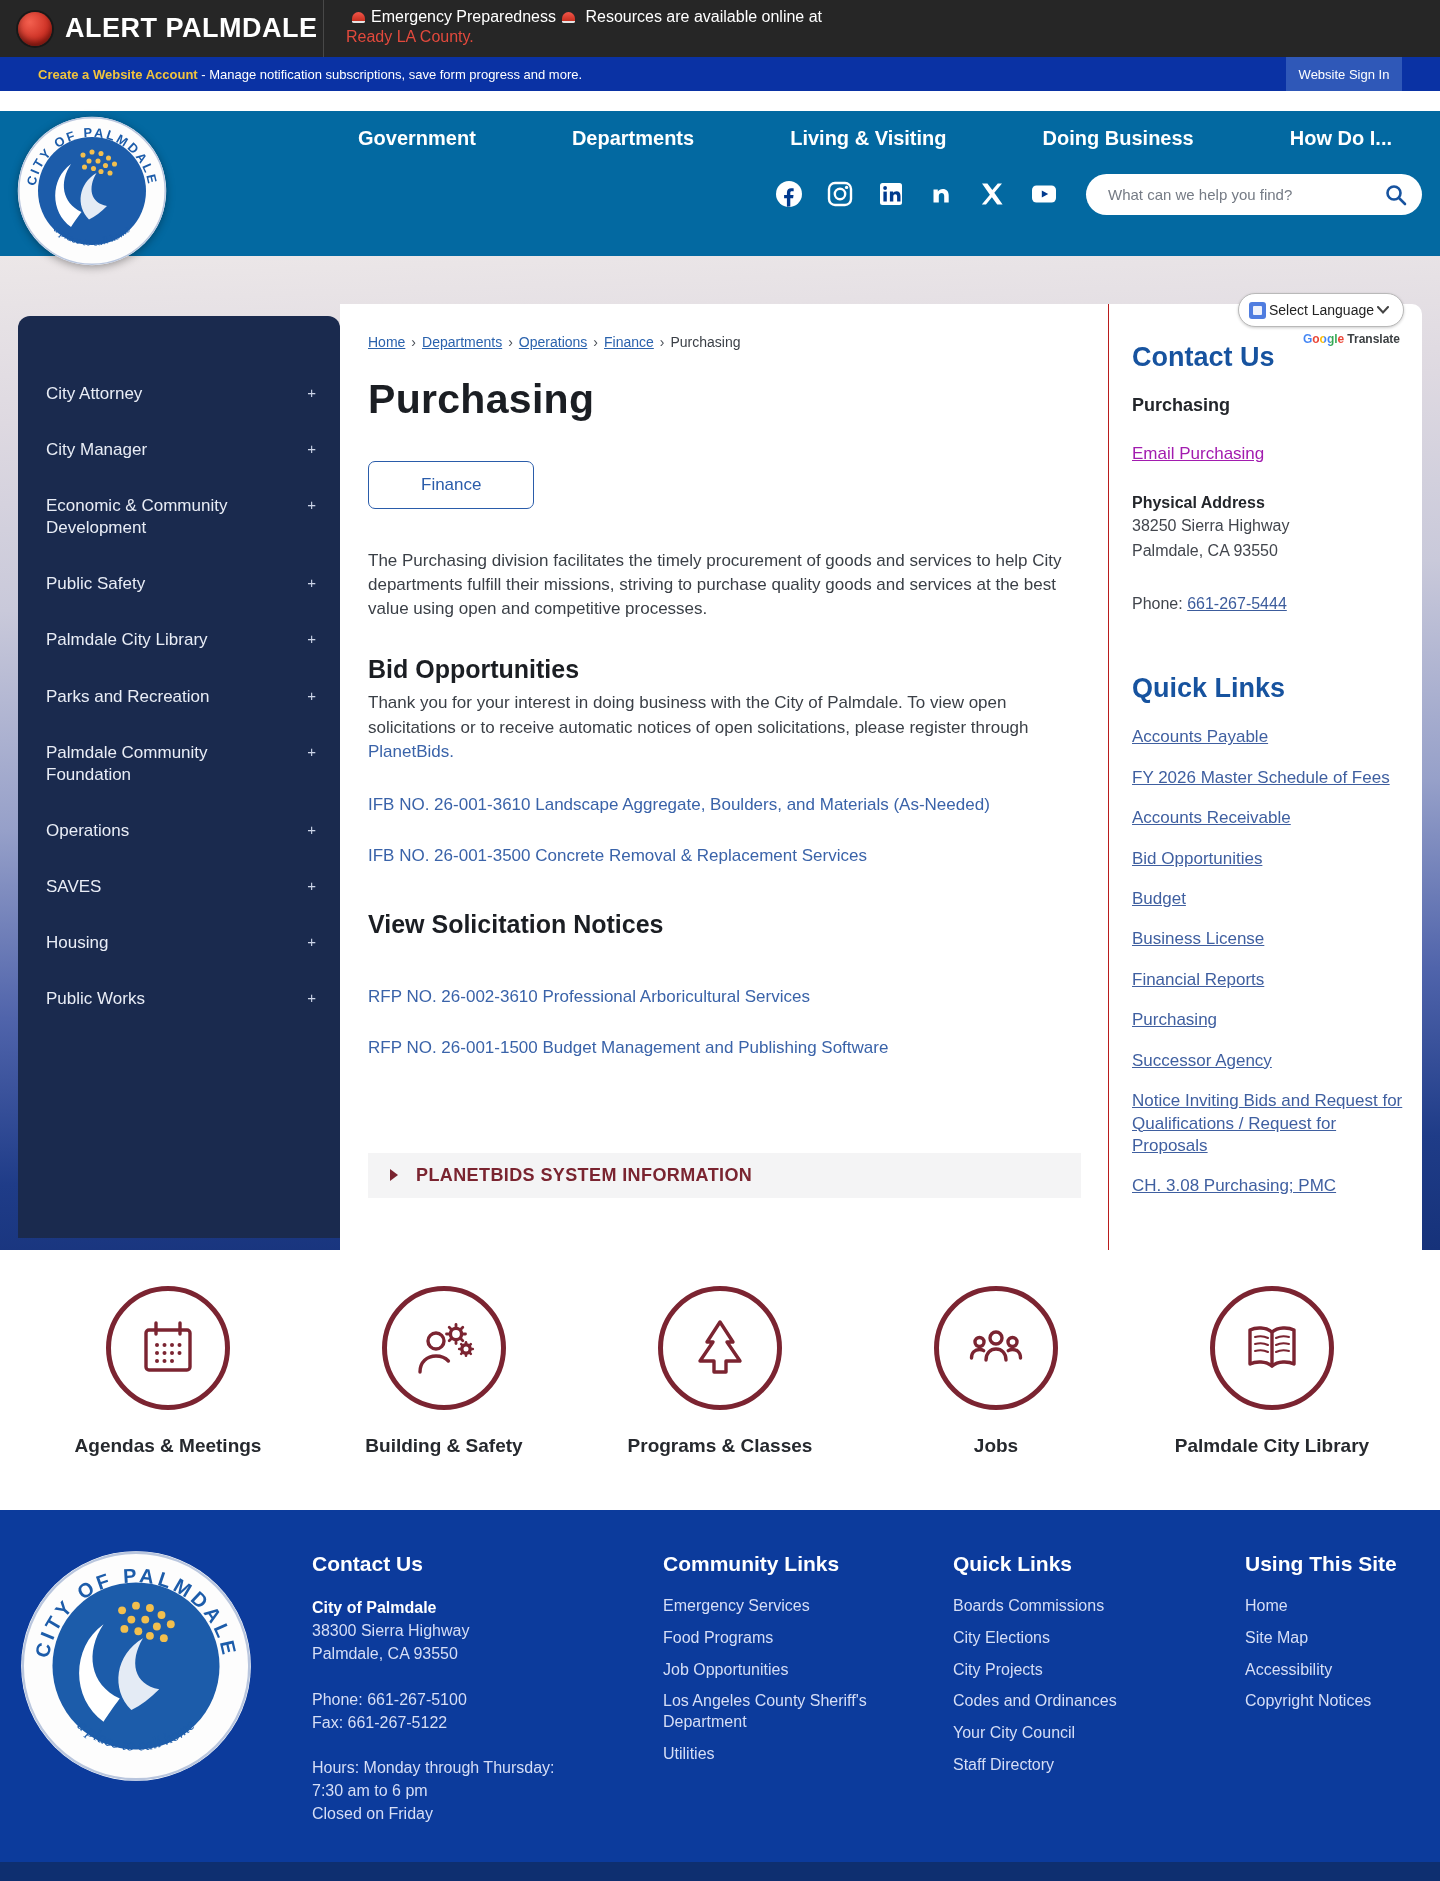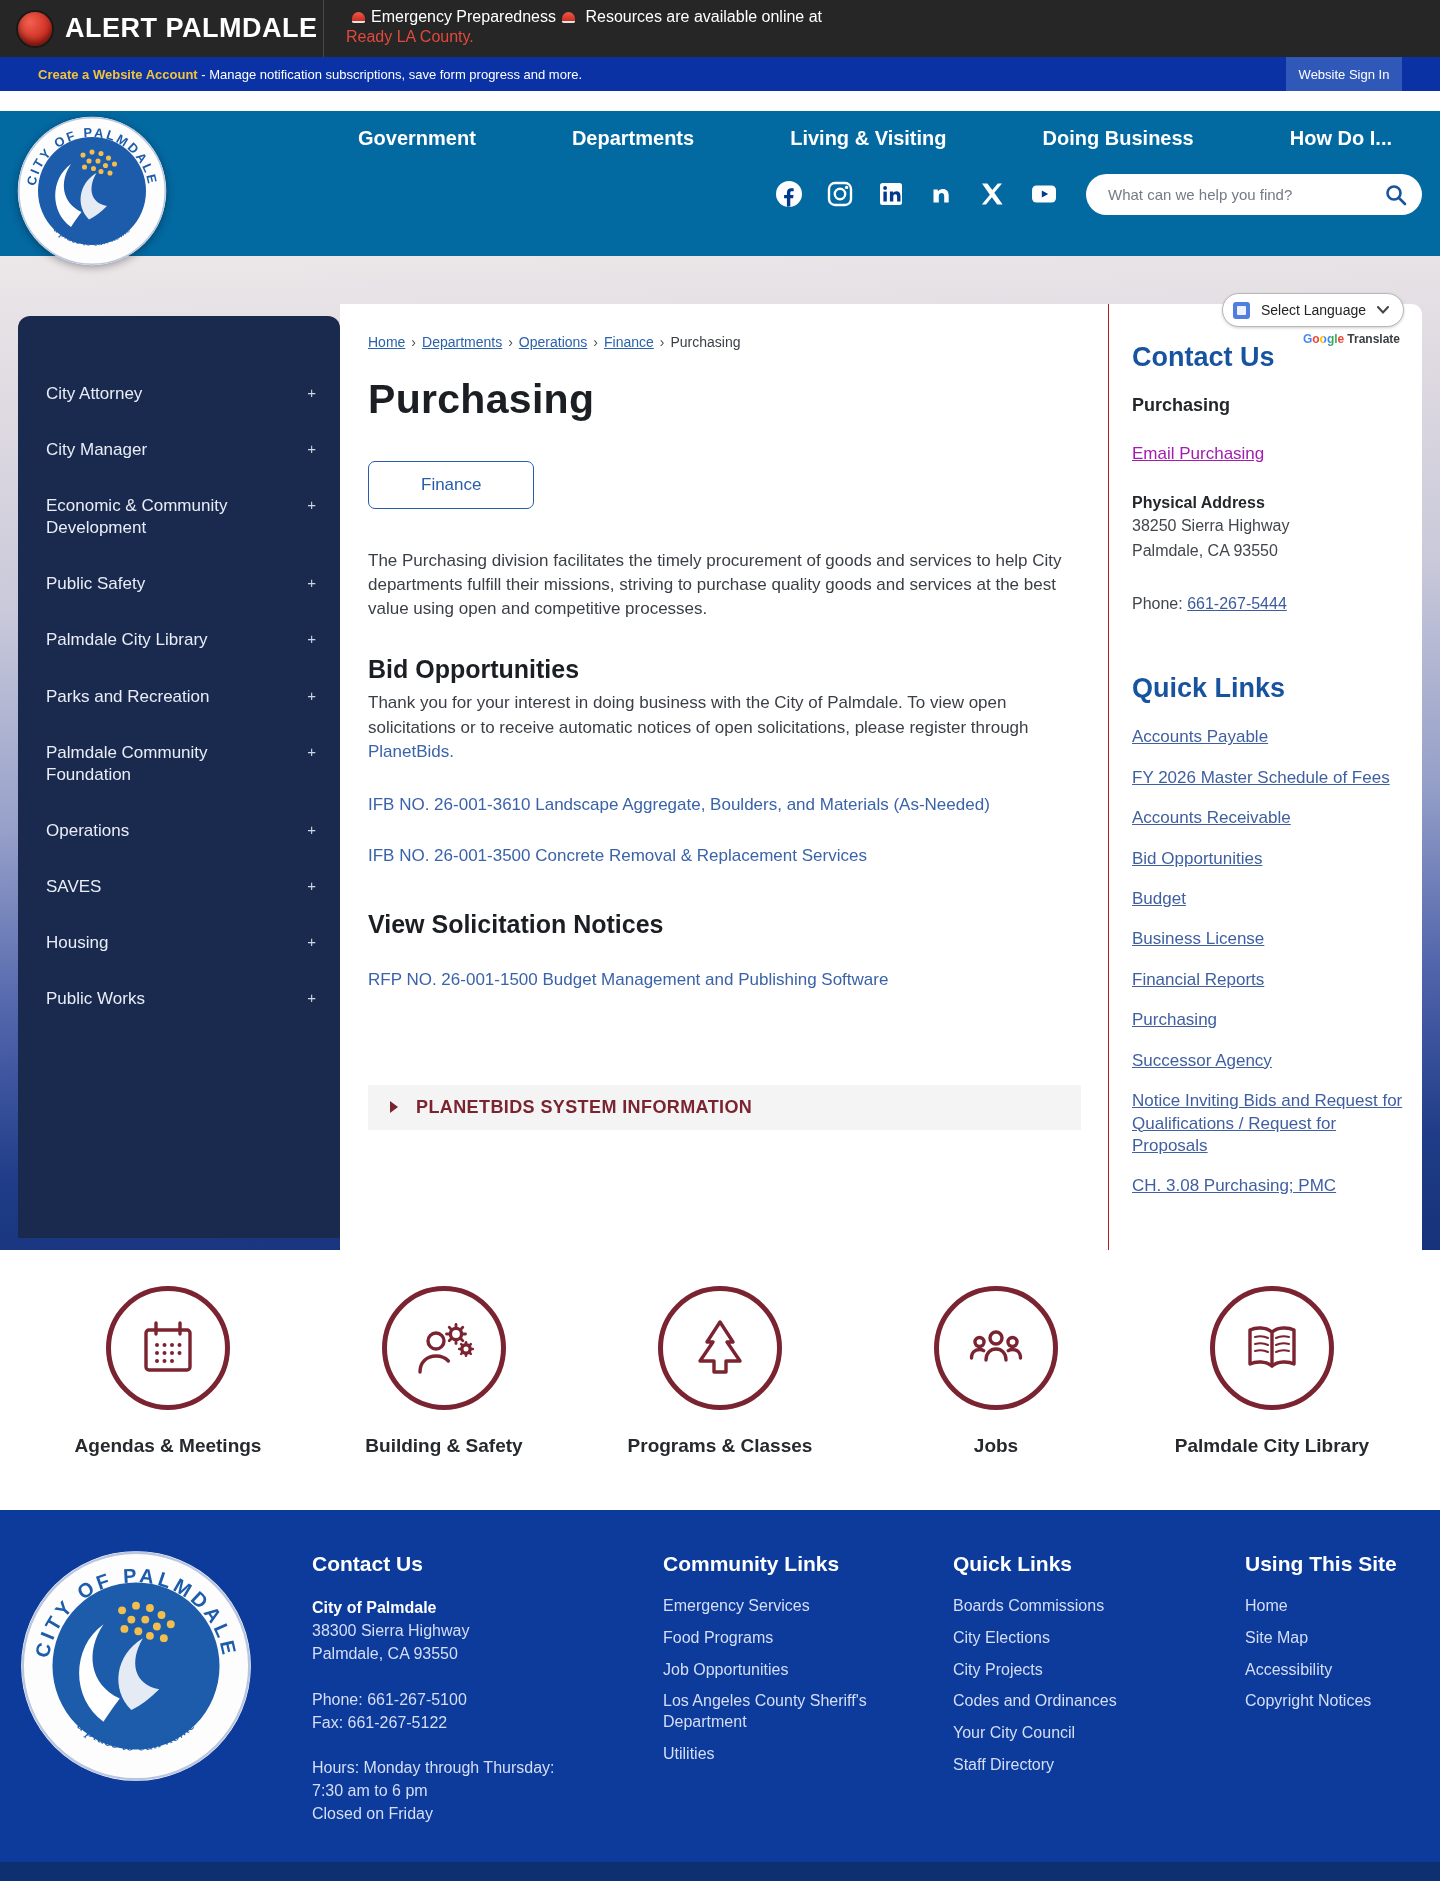--- a/index.html
+++ b/index.html
@@ -42,21 +42,21 @@
   .search input::placeholder { color:#757b85; }
   .search-btn { background:none; border:none; width:28px; height:28px; padding:0; display:flex; align-items:center; justify-content:center; }
   .header-seal { position:absolute; left:17px; top:5px; width:150px; height:150px; filter:drop-shadow(0 2px 4px rgba(0,0,0,.35)); }
 
   
   .page-bg { position:relative; height:994px;
     background:linear-gradient(178deg,#ece7e8 0%,#ded9e1 16%,#c9c9da 34%,#96a0c9 55%,#5064ab 73%,#1f3c88 89%,#16327a 100%); }
 
   
   .lang-widget { position:absolute; top:37px; right:36px; z-index:6; text-align:right; }
-  .lang-pill { display:inline-flex; align-items:center; gap:11px; background:#fff; border:1px solid #b9b9b9;
+  .lang-pill { display:inline-flex; align-items:center; gap:3px; background:#fff; border:1px solid #b9b9b9;
     border-radius:17px; height:34px; padding:0 14px 0 10px; box-shadow:0 1px 3px rgba(0,0,0,.2); }
   .lang-pill span { font-size:14px; color:#222; }
   .translate-icon { width:17px; height:17px; background:#4f7de0; border-radius:3px; position:relative; }
   .translate-icon::after { content:""; position:absolute; left:4px; top:4px; width:9px; height:9px;
     background:#fff; border-radius:1px; opacity:.9; }
   .google-line { margin-top:5px; font-size:12px; padding-right:4px; }
   .google-word { font-weight:bold; background:linear-gradient(90deg,#4285F4 0 22%,#EA4335 22% 38%,#FBBC05 38% 52%,#4285F4 52% 66%,#34A853 66% 84%,#EA4335 84% 100%);
     -webkit-background-clip:text; background-clip:text; color:transparent; }
   .translate-word { color:#3c4043; font-weight:bold; margin-left:3px; }
 
@@ -322,20 +322,21 @@
       <p class="body-text">The Purchasing division facilitates the timely procurement of goods and services to help City departments fulfill their missions, striving to purchase quality goods and services at the best value using open and competitive processes.</p>
 
       <h2 class="h2">Bid Opportunities</h2>
       <p class="body-text"><span>Thank you for your interest in doing business with the City of Palmdale. To view open solicitations or to receive automatic notices of open solicitations, please register through </span><a class="inline-link">PlanetBids.</a></p>
 
       <a class="doc-link">IFB NO. 26-001-3610 Landscape Aggregate, Boulders, and Materials (As-Needed)</a>
       <a class="doc-link">IFB NO. 26-001-3500 Concrete Removal &amp; Replacement Services</a>
 
       <h2 class="h2 mt-lg">View Solicitation Notices</h2>
 
+      <a class="doc-link" style="margin-top:48px">RFP NO. 26-002-3610 Professional Arboricultural Services</a>
       <a class="doc-link">RFP NO. 26-001-1500 Budget Management and Publishing Software</a>
 
       <button class="accordion">
         <span class="accordion-caret"></span>
         <span class="accordion-label">PLANETBIDS SYSTEM INFORMATION</span>
       </button>
     </div>
 
     <div class="right-col">
       <h2 class="rc-heading">Contact Us</h2>

